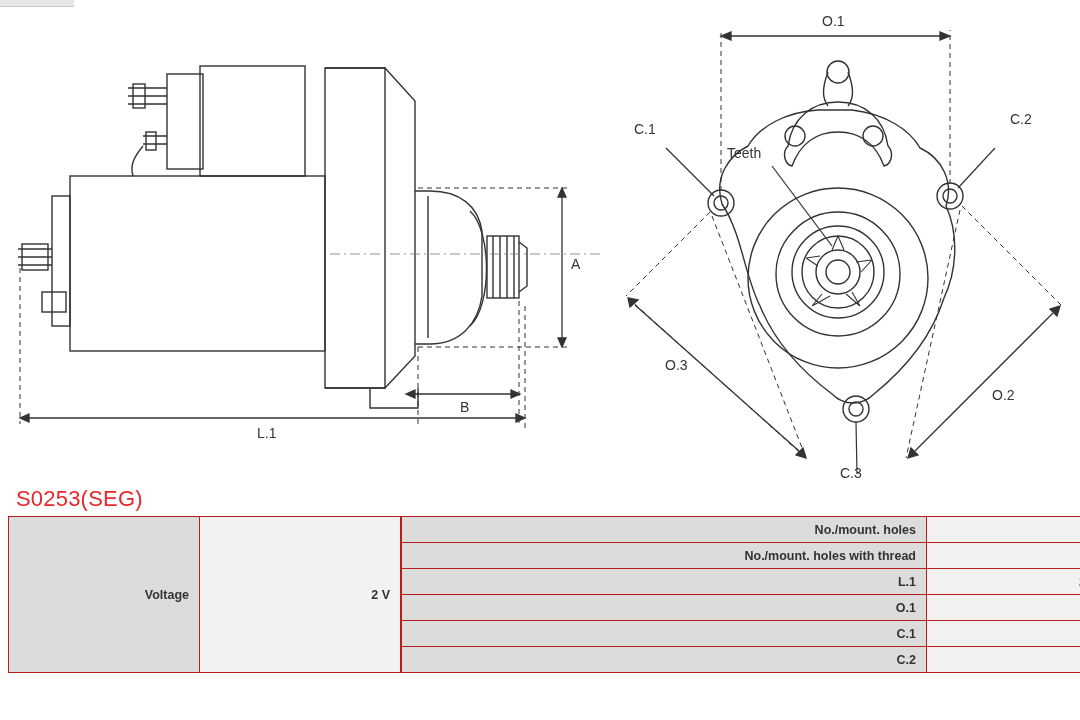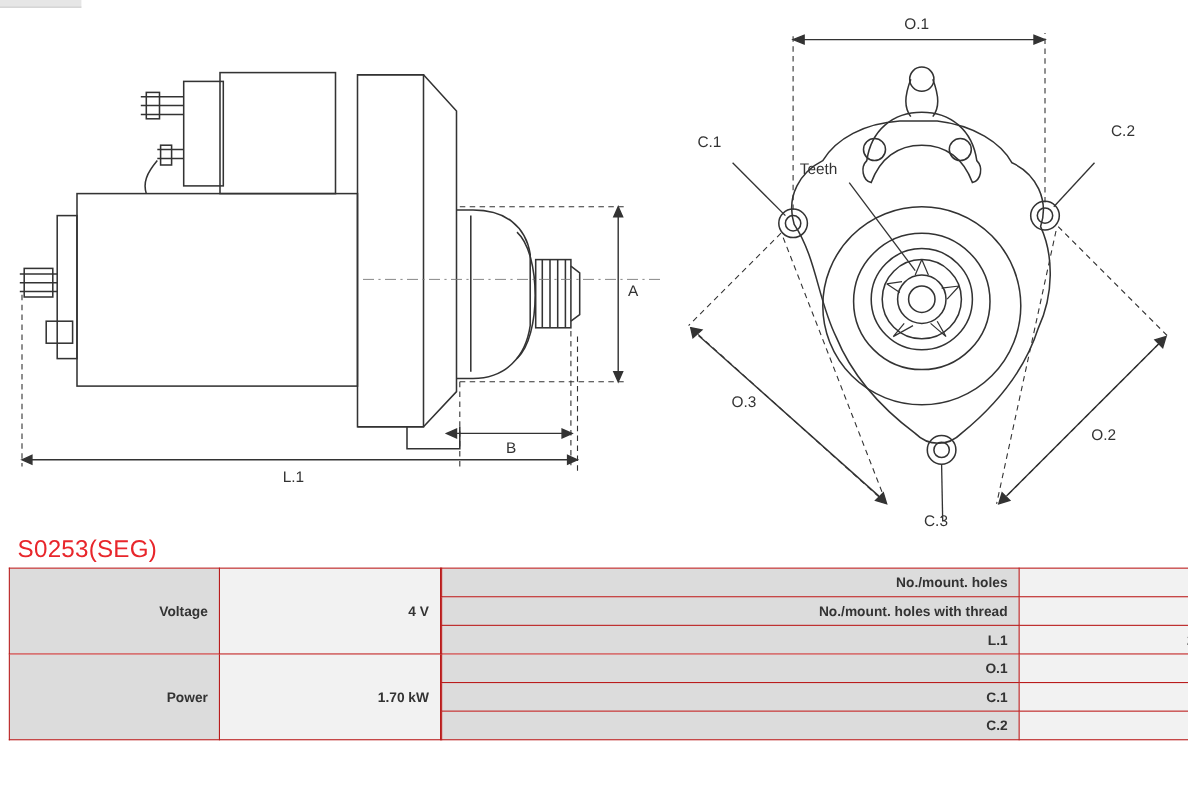--- a/index.html
+++ b/index.html
@@ -238,25 +238,21 @@
     </svg>
   </div>
 
   <div class="part-title">S0253(SEG)</div>
 
   <div class="spec-tables">
     <table class="spec left-spec">
       <tbody>
         <tr>
           <td class="label">Voltage</td>
-          <td class="value">4 V</td>
-        </tr>
-        <tr>
-          <td class="label">Power</td>
-          <td class="value">1.70 kW</td>
+          <td class="value">2 V</td>
         </tr>
       </tbody>
     </table>
 
     <table class="spec right-spec">
       <tbody>
         <tr>
           <td class="label">No./mount. holes</td>
           <td class="value">2 qty.</td>
         </tr>

